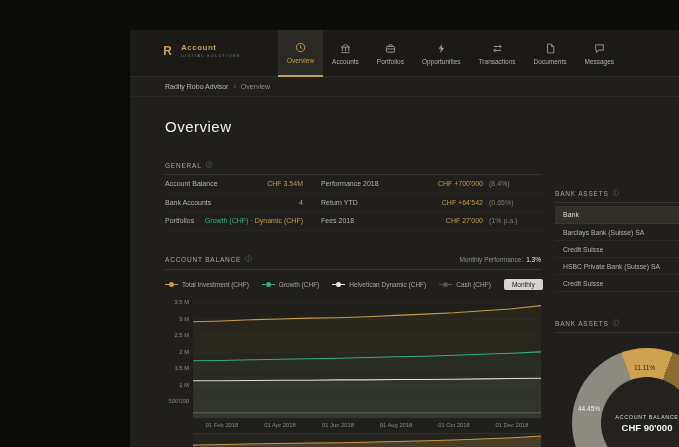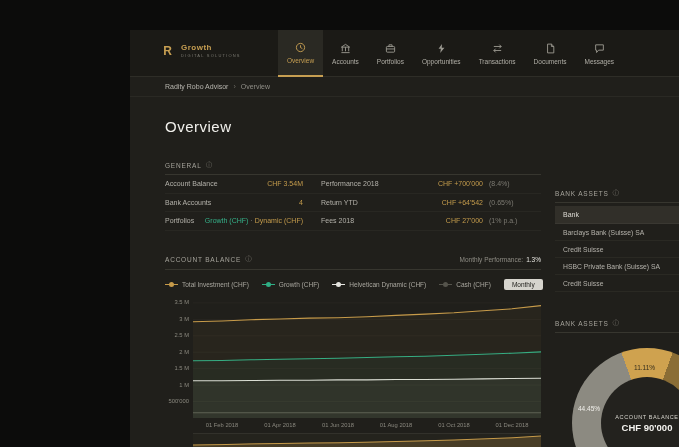--- a/index.html
+++ b/index.html
@@ -116,21 +116,21 @@
 </style>
 </head>
 <body>
 
 <div class="app">
 
   <div class="header">
     <div class="brand">
       <span class="brand-mark">R</span>
       <span class="brand-text">
-        <span class="brand-name">Growth</span>
+        <span class="brand-name">Account</span>
         <span class="brand-tag">DIGITAL SOLUTIONS</span>
       </span>
     </div>
     <div class="nav">
       <div class="nav-item active">
         <svg viewBox="0 0 12 12">
           <circle cx="6" cy="6" r="4.5"></circle>
             <path d="M6 3.5 V6 L8 7.2"></path>
         </svg>
         <span class="nlabel">Overview</span>

